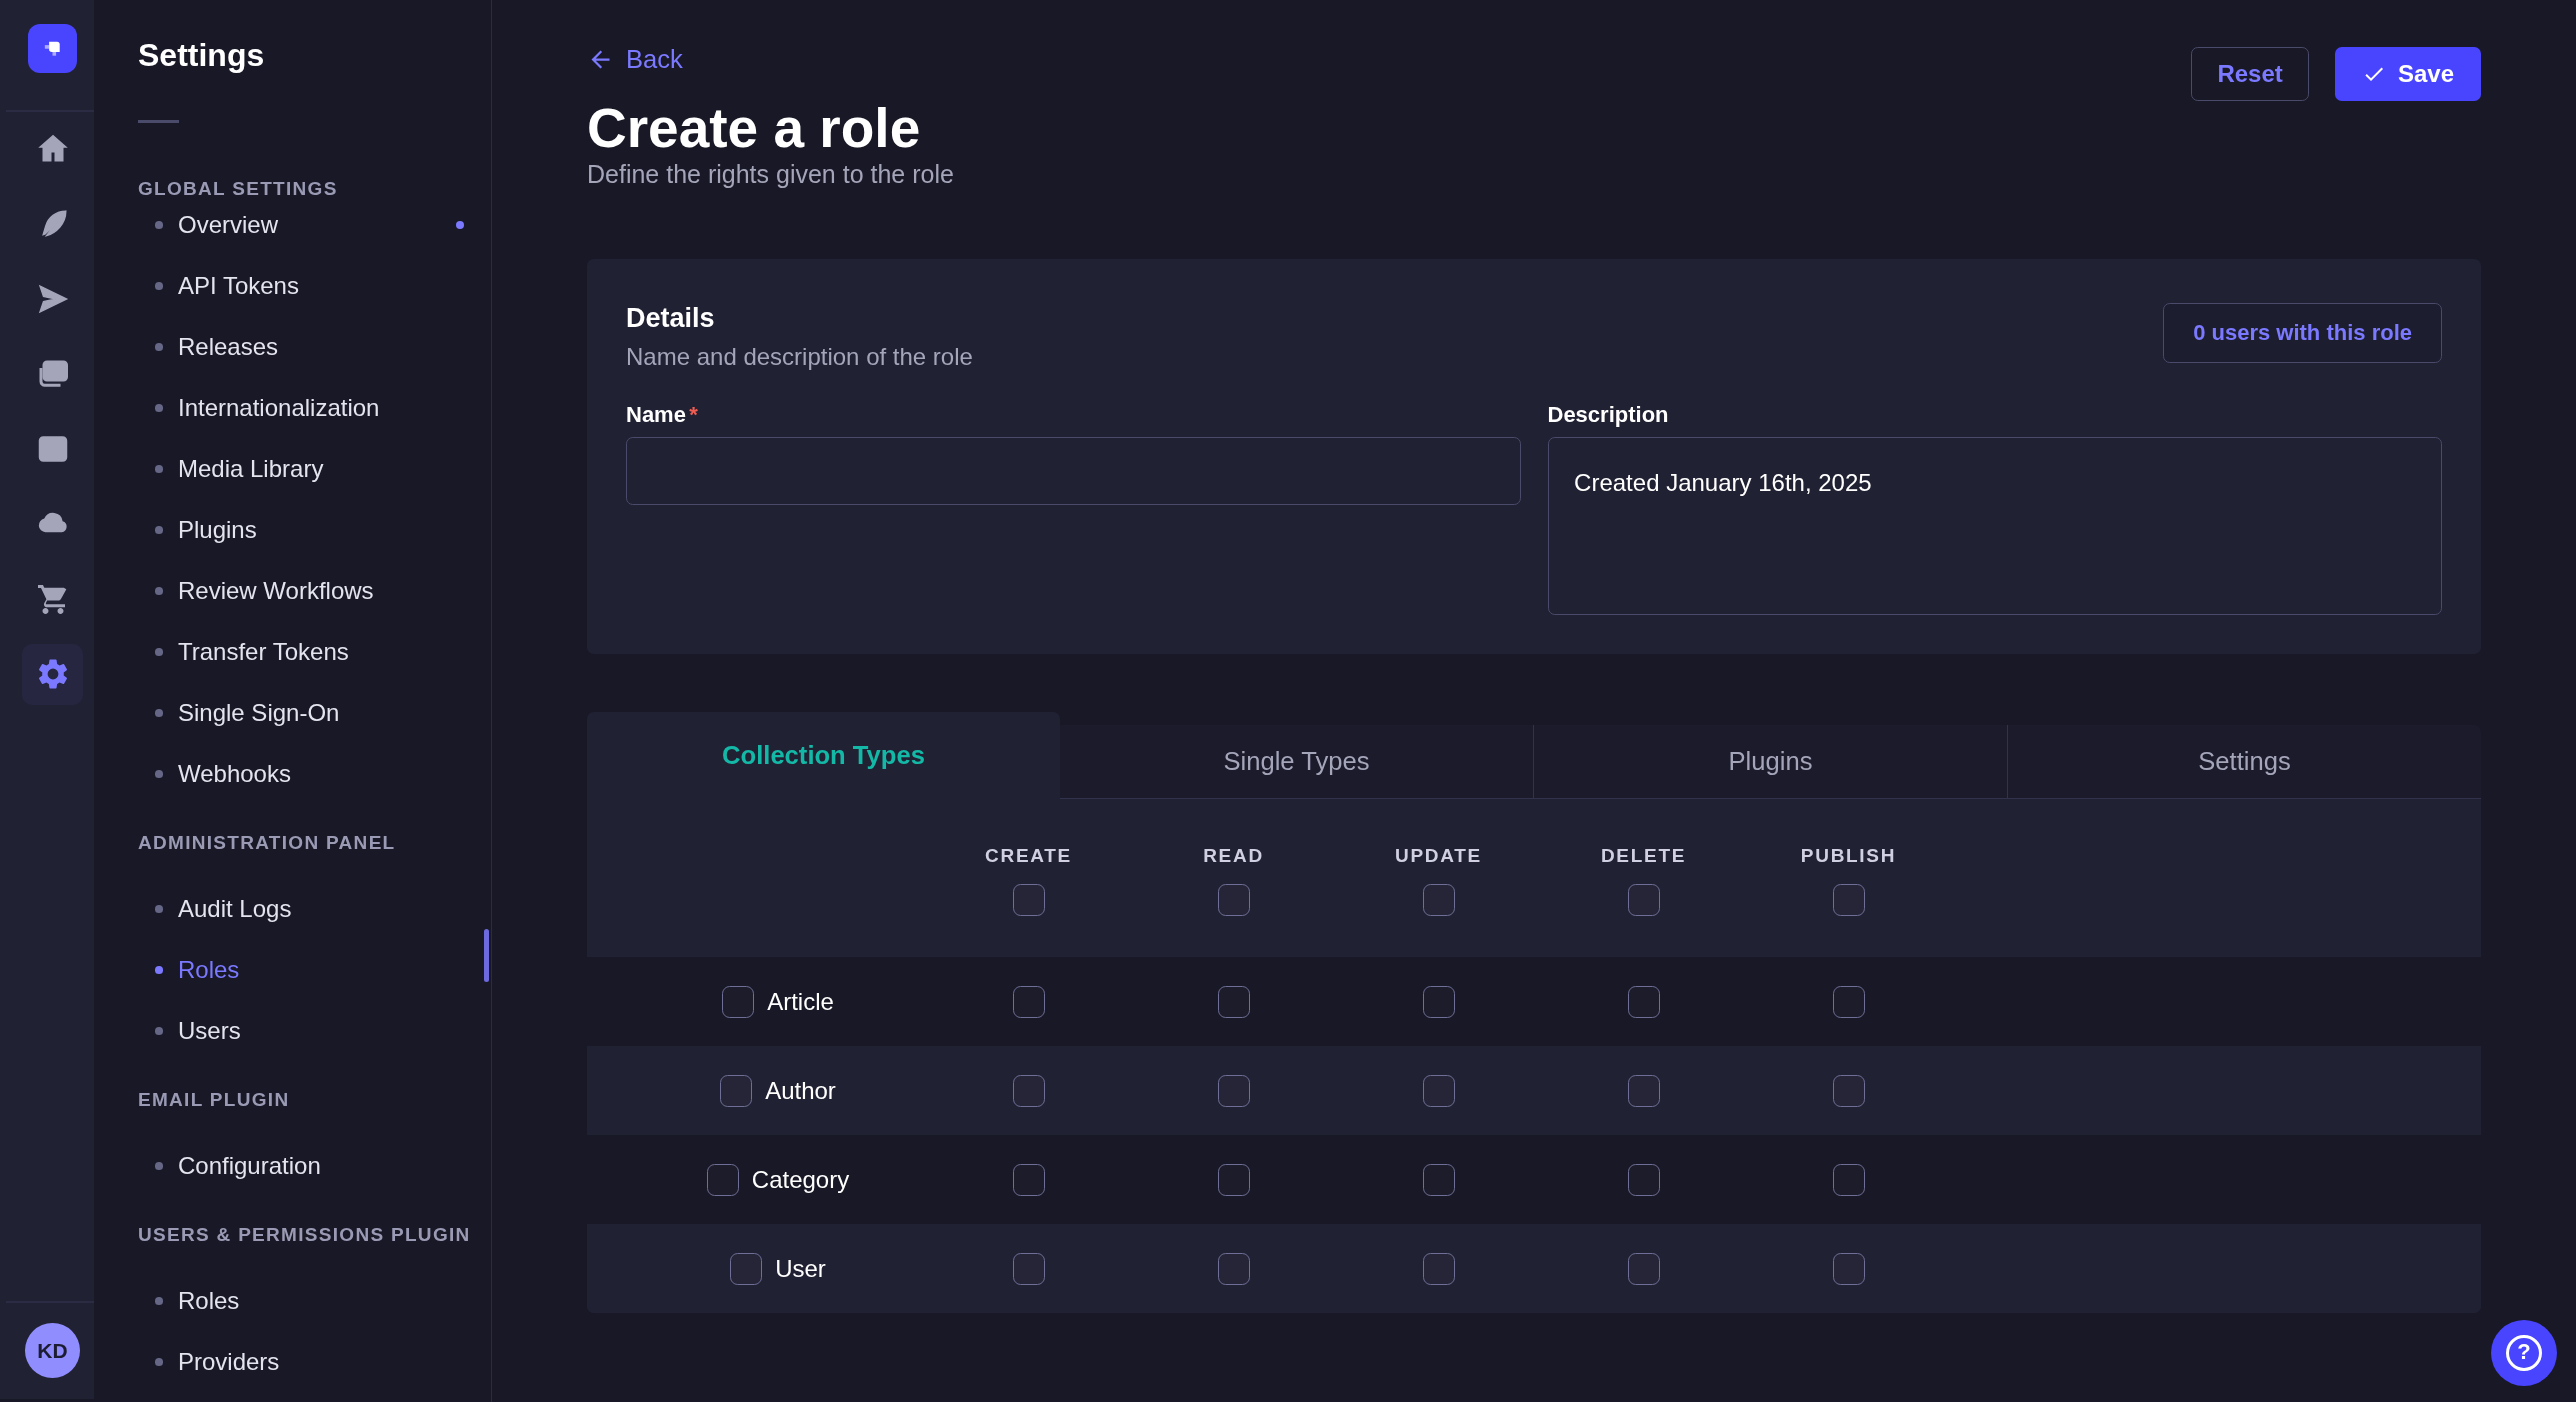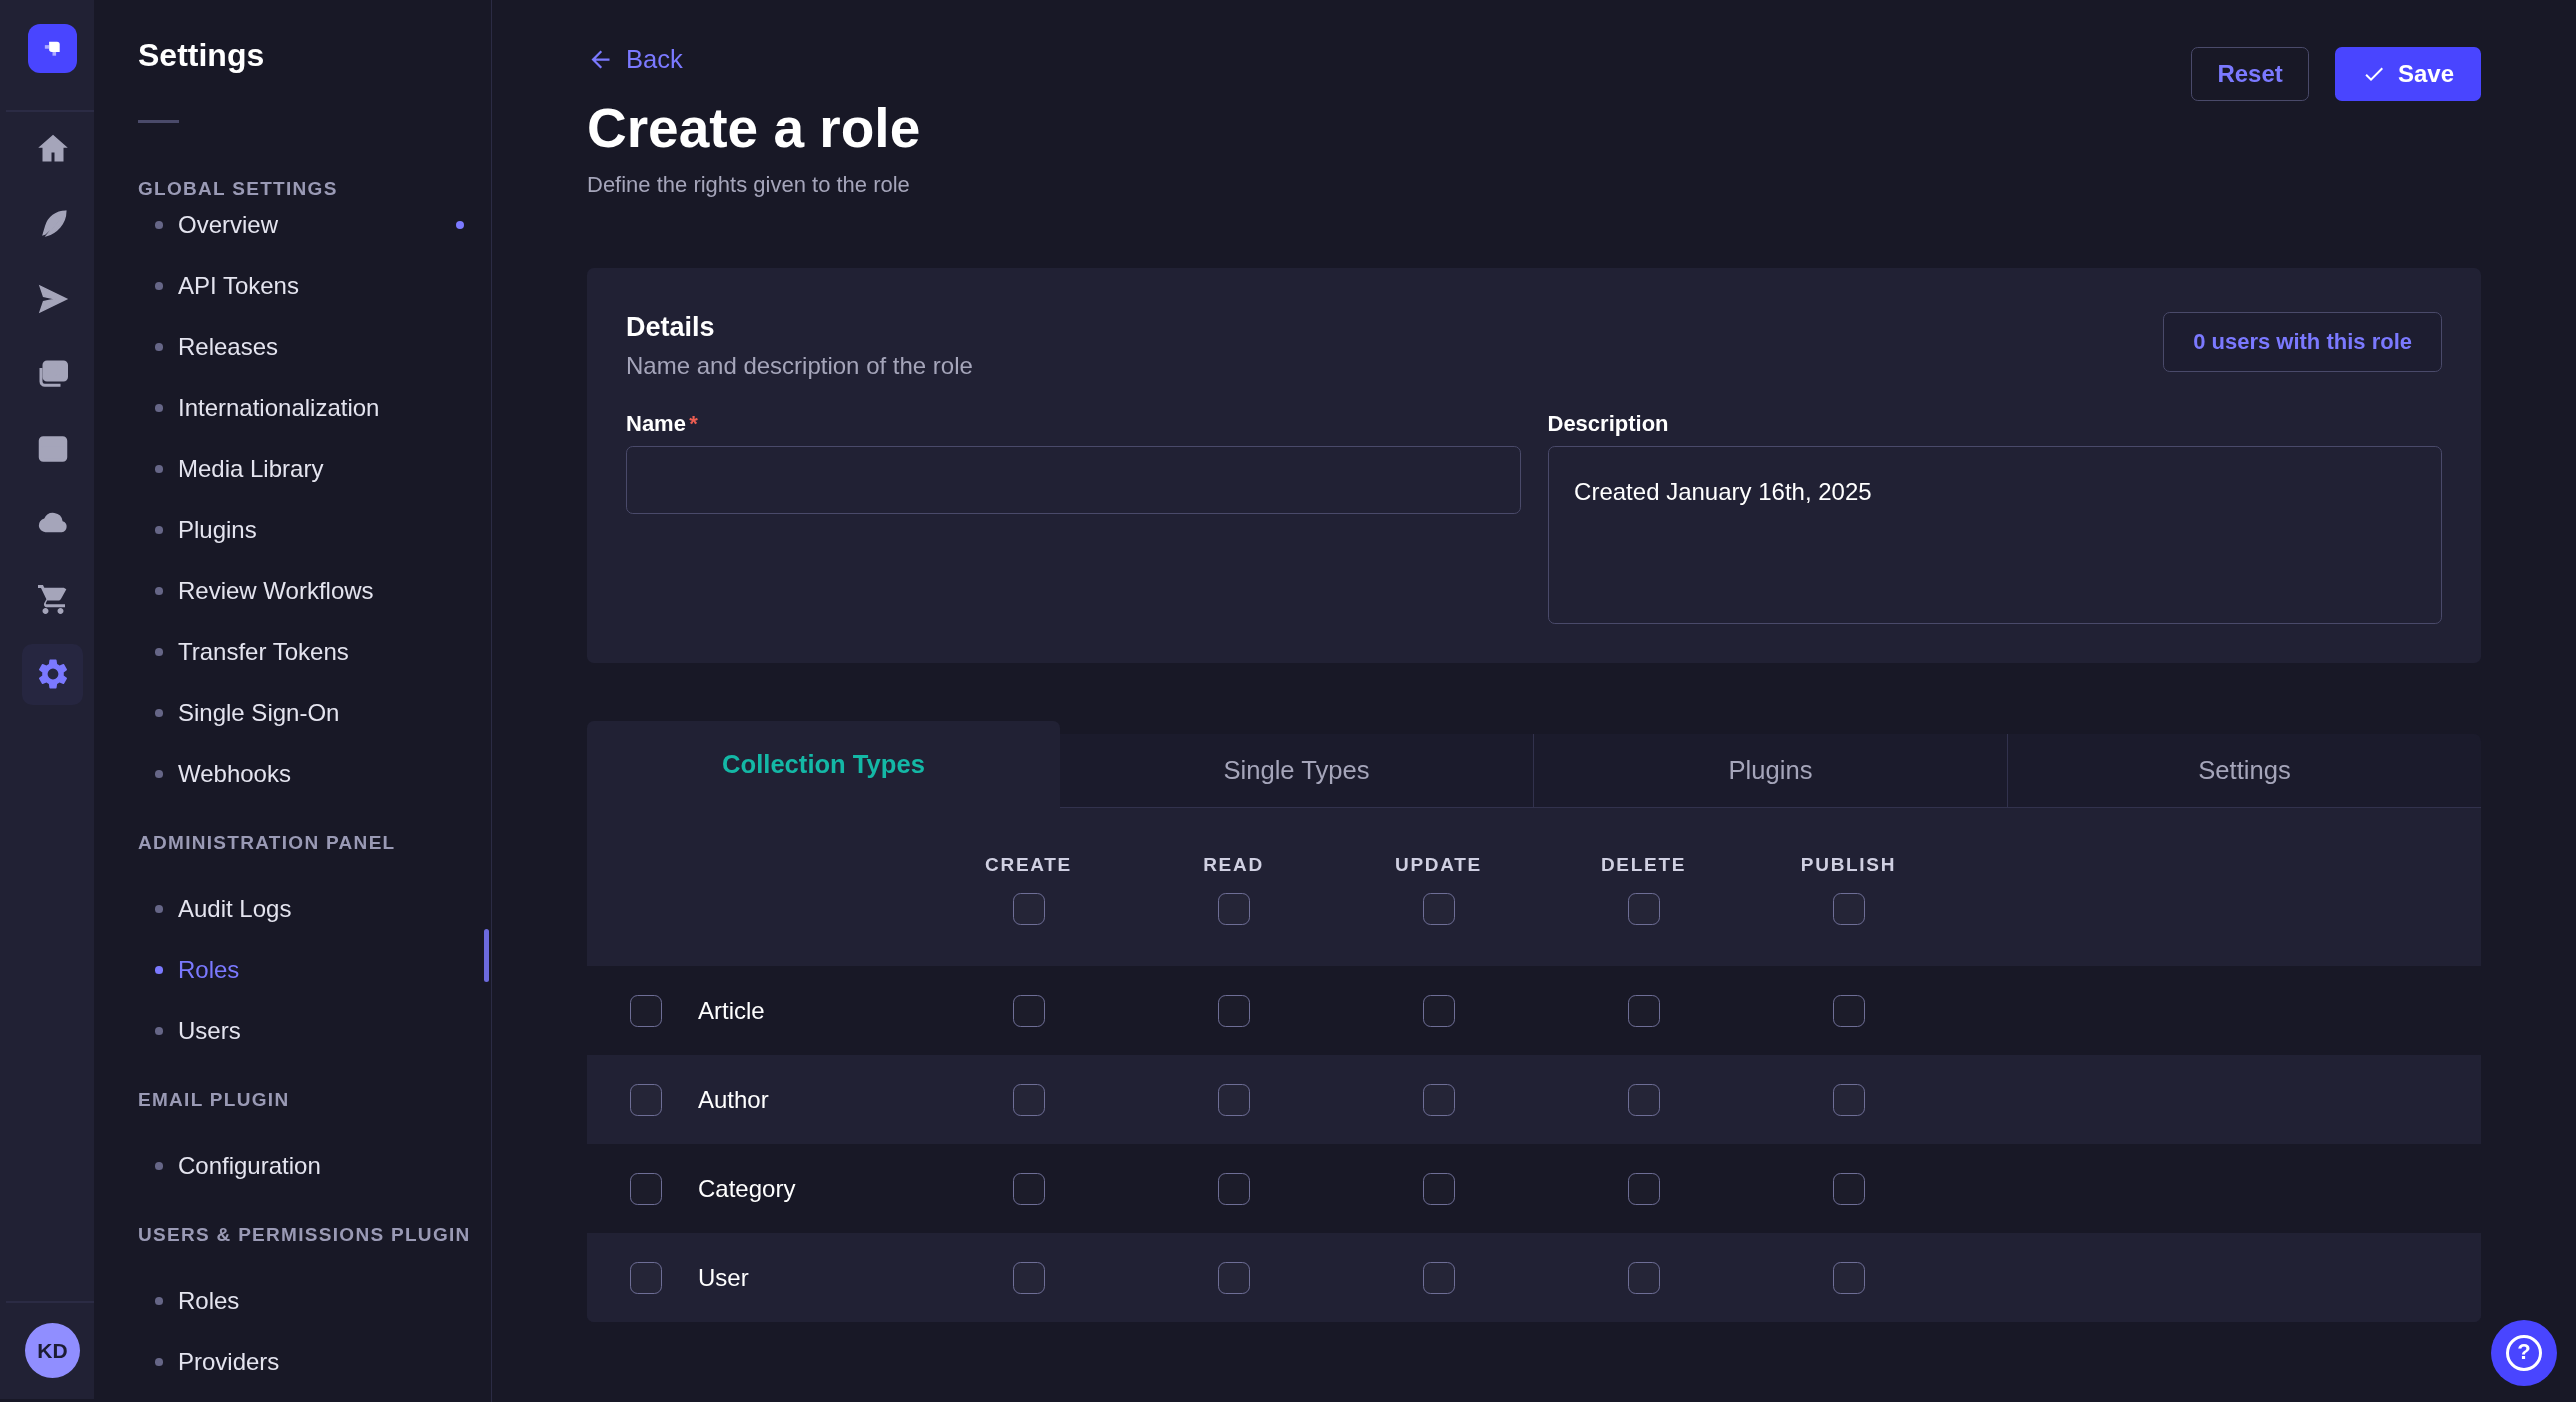--- a/index.html
+++ b/index.html
@@ -76,21 +76,21 @@
   
   .page { position:absolute; left:493px; top:0; right:0; bottom:0;
     padding:0 95px 0 94px; overflow:hidden; }
   .back {
     display:inline-flex; align-items:center; gap:12px; margin-top:45px;
     color:#7b79ff; font-size:25.6px; text-decoration:none; cursor:pointer;
   }
   .back svg { width:27px; height:27px; fill:#7b79ff; }
   .title-row { position:relative; }
   .page h2 { margin-top:20.4px; font-size:55px; font-weight:700; color:#fff; }
-  .subtitle { margin-top:12px; font-size:22px; color:#a5a5ba; }
+  .subtitle { font-size:25px; color:#a5a5ba; }
   .actions { position:absolute; top:-49px; right:0; display:flex; gap:25.6px; }
   .btn {
     height:54px; border-radius:6.8px; font-size:24px; font-weight:700;
     display:flex; align-items:center; justify-content:center; cursor:pointer;
     font-family:inherit;
   }
   .btn.ghost { padding:0 25.6px; background:transparent; border:1.7px solid #4a4a6a; color:#7b79ff; }
   .btn.primary { padding:8px 27px; background:#4945ff; border:none; color:#fff; gap:12px; }
   .btn.primary svg { width:24px; height:24px; fill:#fff; }
 
@@ -145,21 +145,21 @@
   .grid-head { padding-top:46px; padding-bottom:41px; }
   .col-head { display:flex; flex-direction:column; align-items:center; gap:17px; }
   .col-label { font-size:19px; font-weight:700; letter-spacing:1.7px; color:#d0d0e2; }
   .chk {
     width:32px; height:32px; border:1.7px solid #6e6e96; border-radius:7.7px;
     background:rgba(255,255,255,0.02); cursor:pointer; flex:none; display:block;
   }
   .prow { height:89px; }
   .prow.odd { background:#181826; }
   .prow.even { background:#212134; }
-  .row-name { display:flex; align-items:center; padding-left:43px; gap:36px; }
+  .row-name { display:flex; align-items:center; padding-left:43px; gap:13px;justify-content:center; }
   .row-name span { font-size:24px; color:#fff; }
   .cell { display:flex; justify-content:center; }
 
   
   .help-fab {
     position:absolute; right:19px; bottom:16px; width:66px; height:66px;
     border-radius:50%; background:#4945ff; border:none; cursor:pointer;
     display:flex; align-items:center; justify-content:center;
   }
   .q-ring {

